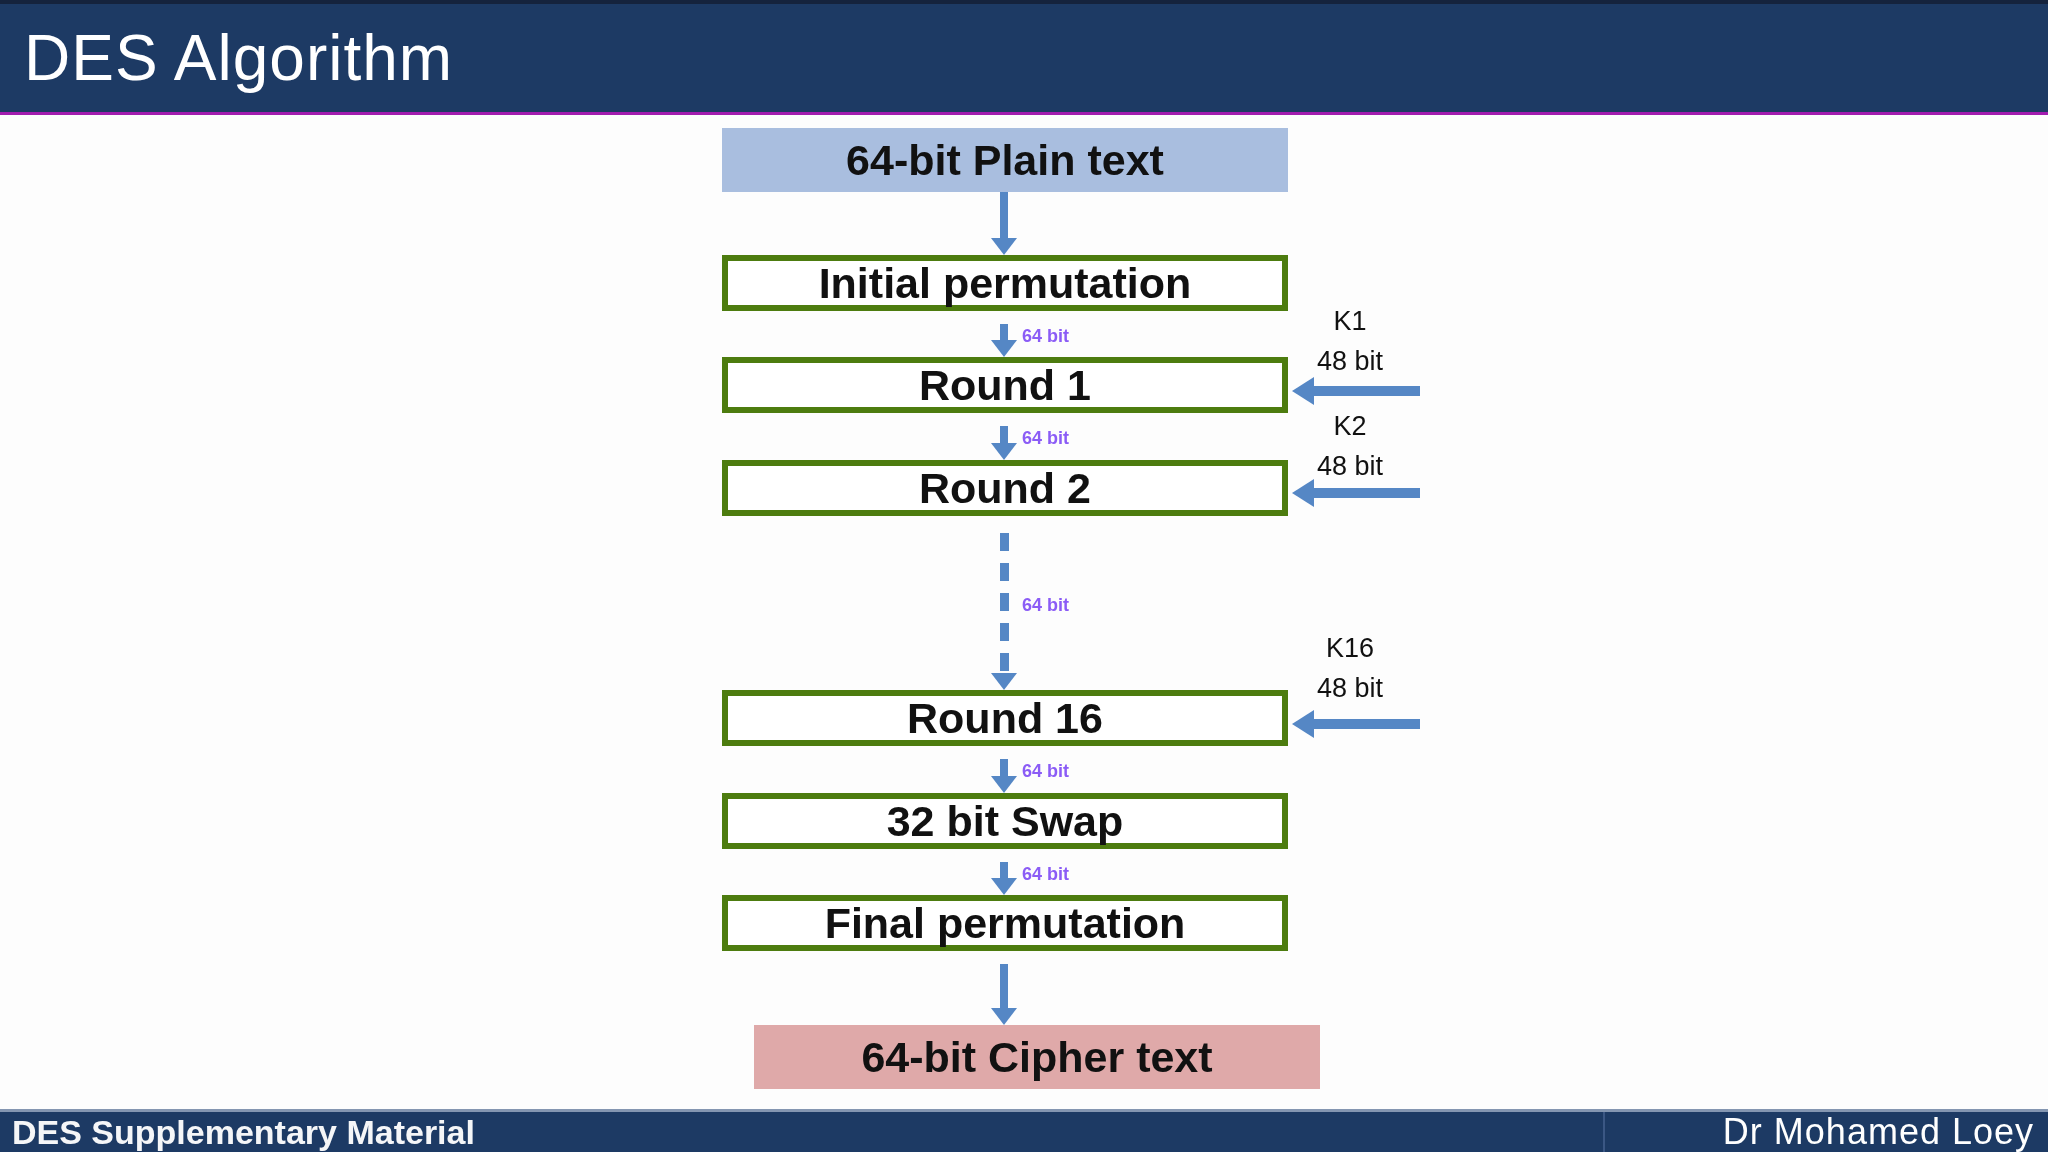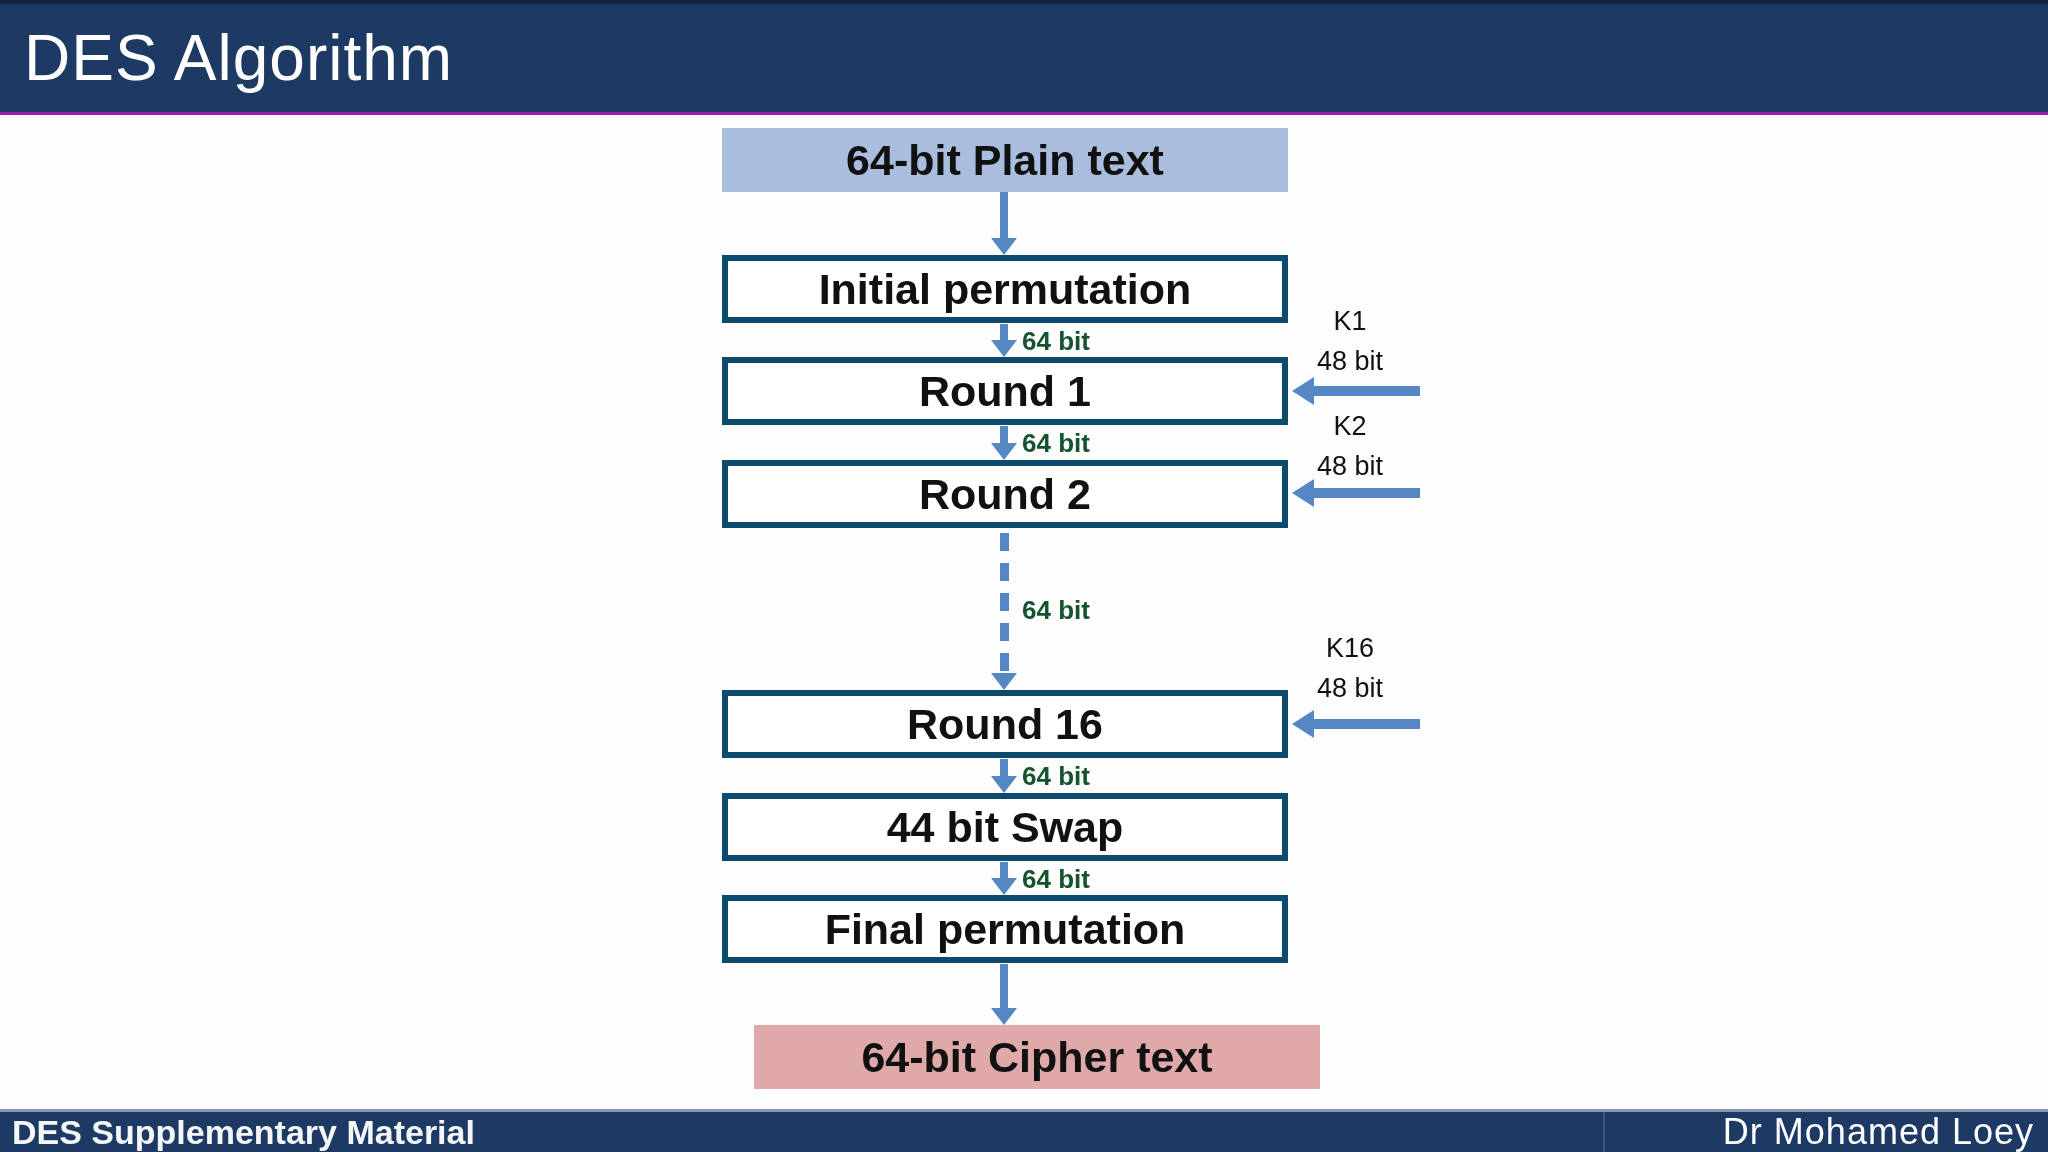--- a/index.html
+++ b/index.html
@@ -32,21 +32,21 @@
     color:#ffffff;font-size:36px;font-weight:400;letter-spacing:1px;white-space:nowrap;
   }
   
   .node{
     position:absolute;left:722px;width:566px;box-sizing:border-box;
     display:flex;align-items:center;justify-content:center;
     font-weight:700;color:#111;font-size:43px;white-space:nowrap;
   }
   .node--data{height:64px;background:#a9bedf;}
   .node--data.cipher{background:#dfa9a9;}
-  .node--process{height:68px;background:#ffffff;border:6px solid #0c4a6e;}
+  .node--process{height:56px;background:#ffffff;border:6px solid #4d7c0f;}
   
   .varrow{position:absolute;left:991px;width:26px;}
   .varrow .shaft{position:absolute;left:9px;top:0;width:8px;background:#5587c5;}
   .varrow .head{
     position:absolute;left:0;bottom:0;width:0;height:0;
     border-left:13px solid transparent;border-right:13px solid transparent;
     border-top:17px solid #5587c5;
   }
   .varrow.dashed .shaft{
     background:repeating-linear-gradient(180deg,#5587c5 0 18px,rgba(0,0,0,0) 18px 30px);
@@ -55,21 +55,21 @@
   
   .harrow{position:absolute;left:1292px;width:128px;height:28px;}
   .harrow .shaft{position:absolute;left:20px;top:9px;width:108px;height:10px;background:#5587c5;}
   .harrow .head{
     position:absolute;left:0;top:0;width:0;height:0;
     border-top:14px solid transparent;border-bottom:14px solid transparent;
     border-right:22px solid #5587c5;
   }
   
   .edge-label{
-    position:absolute;left:1022px;color:#14532d;font-size:26px;font-weight:700;white-space:nowrap;
+    position:absolute;left:1022px;color:#8b5cf6;font-size:18px;font-weight:700;white-space:nowrap;
   }
   .key-label{
     position:absolute;left:1280px;width:140px;text-align:center;
     color:#111;font-size:27px;font-weight:400;line-height:40px;white-space:nowrap;
   }
 </style>
 </head>
 <body>
 
 <div class="slide">
@@ -89,21 +89,21 @@
     <div class="node node--process" style="top:357px;">
       <span>Round 1</span>
     </div>
     <div class="node node--process" style="top:460px;">
       <span>Round 2</span>
     </div>
     <div class="node node--process" style="top:690px;">
       <span>Round 16</span>
     </div>
     <div class="node node--process" style="top:793px;">
-      <span>44 bit Swap</span>
+      <span>32 bit Swap</span>
     </div>
     <div class="node node--process" style="top:895px;">
       <span>Final permutation</span>
     </div>
     <div class="node node--data cipher" style="top:1025px;margin-left:32px;">
       <span>64-bit Cipher text</span>
     </div>
 
     <div class="varrow" style="top:192px;height:63px;">
       <div class="shaft" style="height:47px;"></div>

